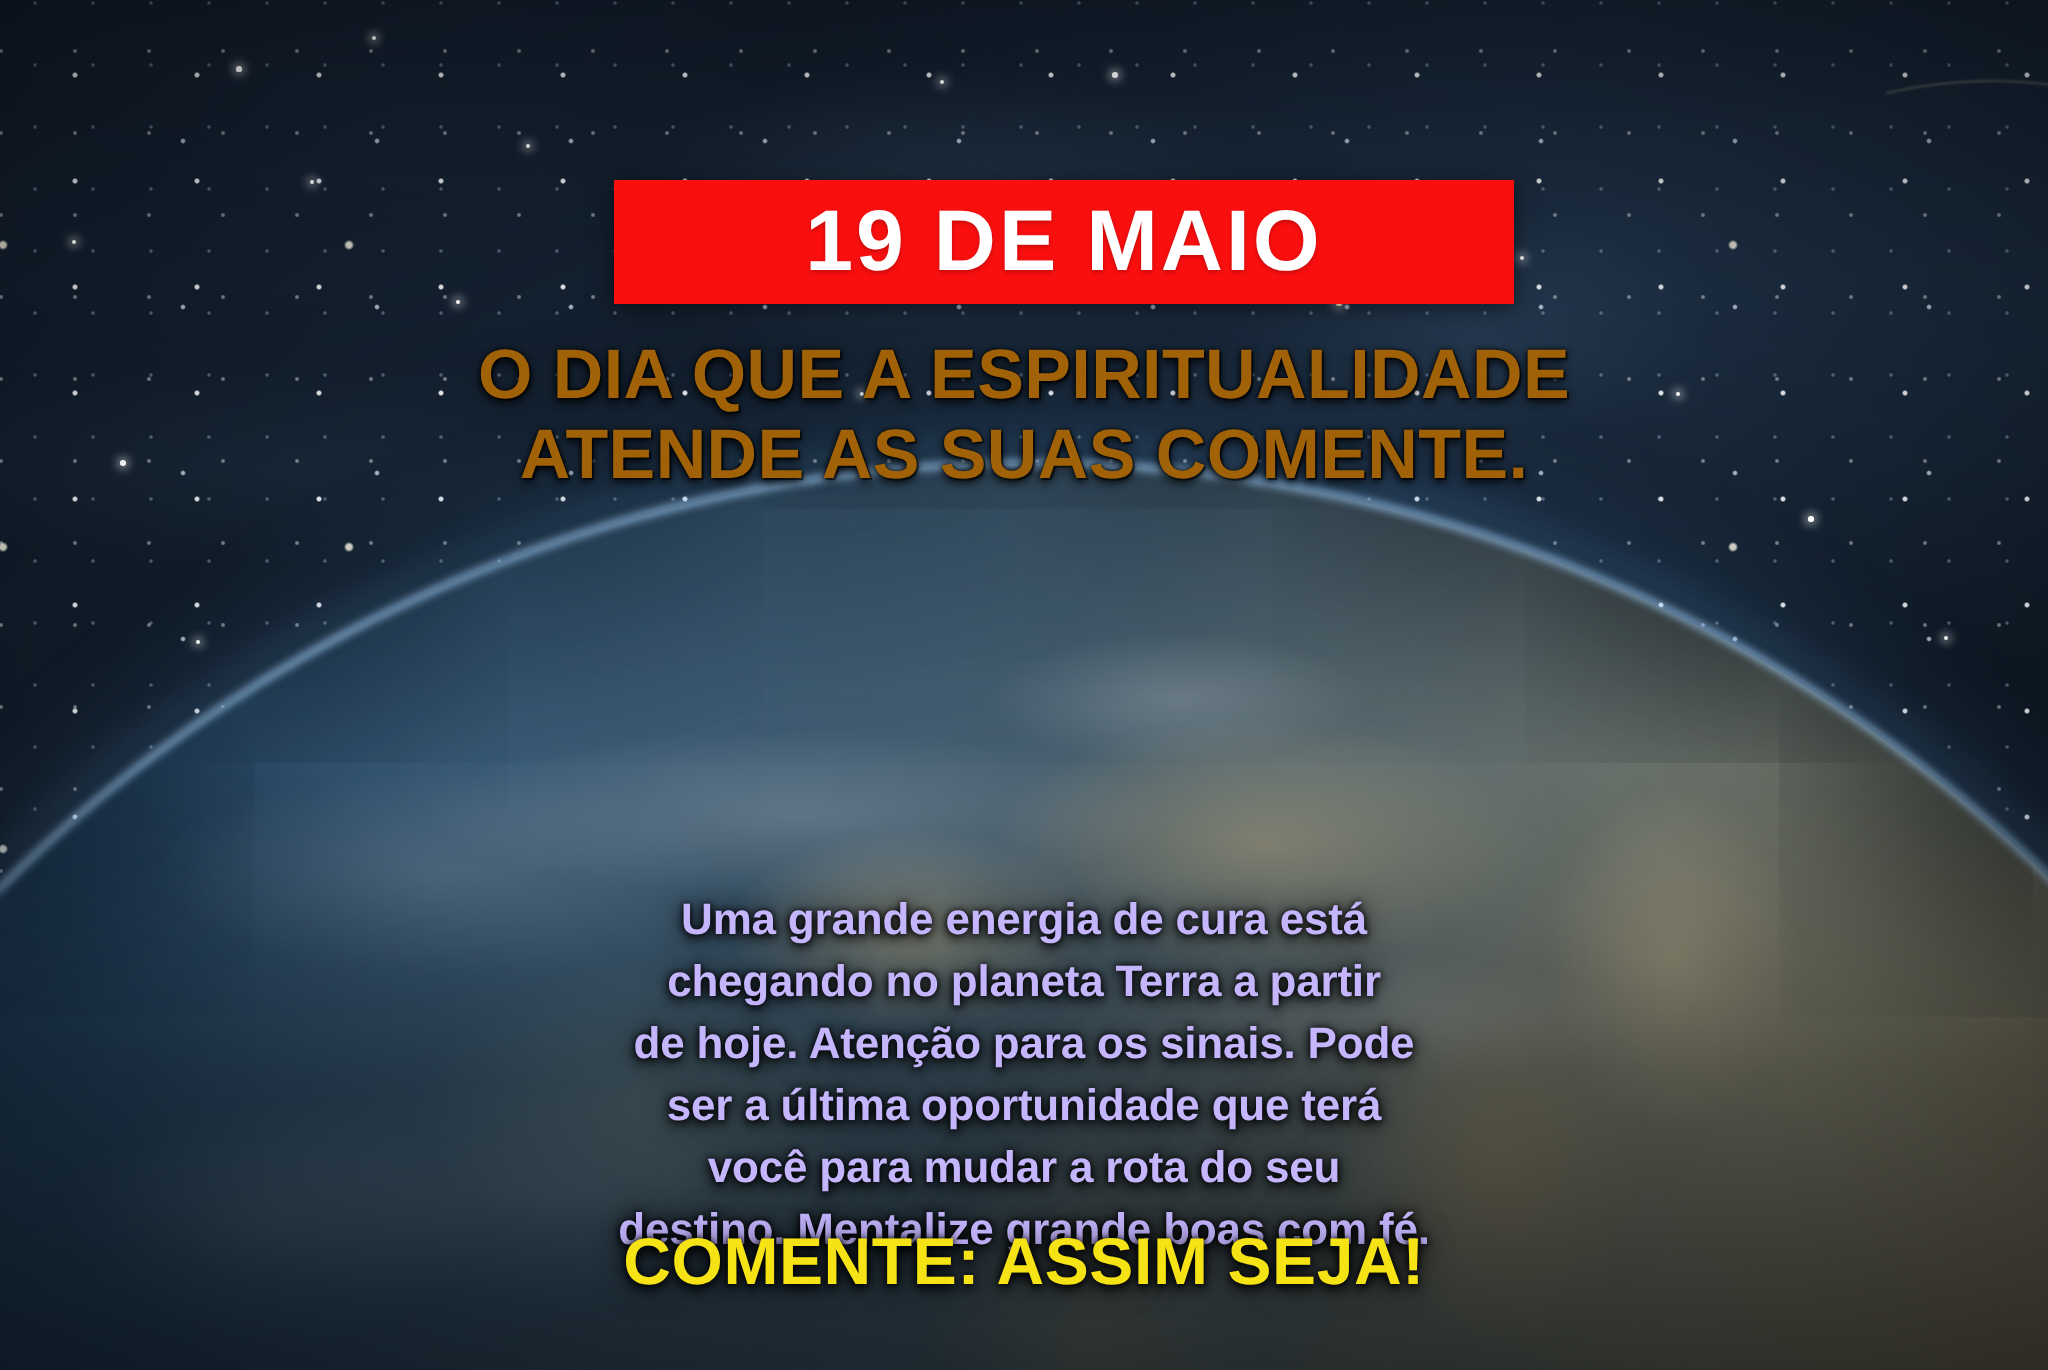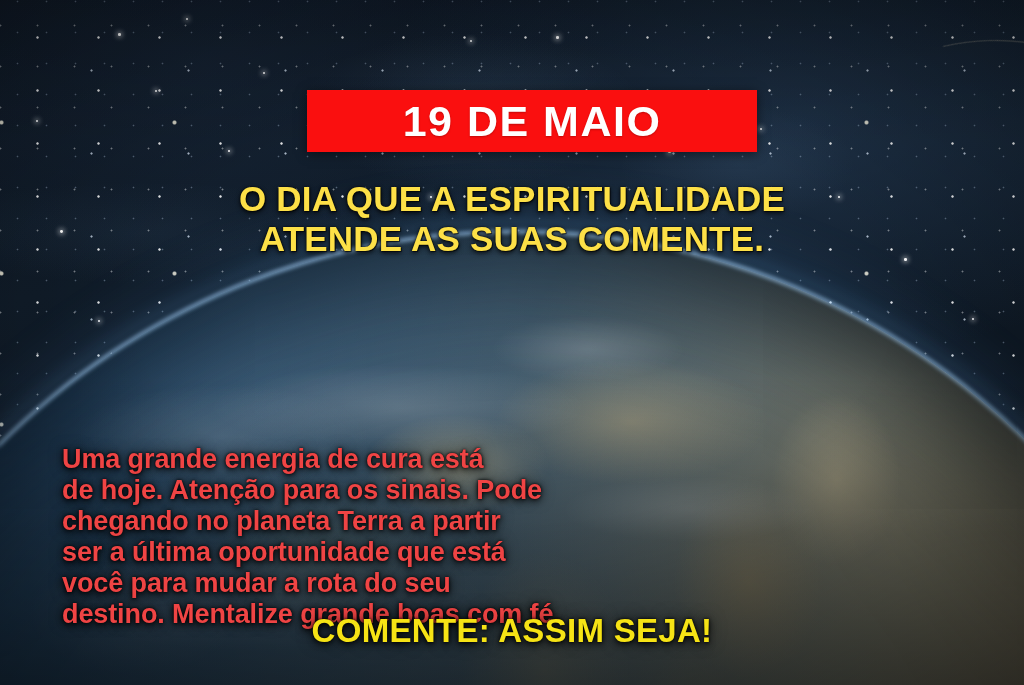--- a/index.html
+++ b/index.html
@@ -207,41 +207,40 @@
     white-space: nowrap;
     text-shadow: 0 1px 2px rgba(90,0,0,0.35);
   }
 
   .headline {
     position: absolute;
     left: 0;
     right: 0;
     top: 168px;
     text-align: center;
-    color: #fde047;
+    color: #a16207;
     font-size: 35px;
     font-weight: bold;
     line-height: 1.13;
     letter-spacing: 0.2px;
     text-shadow:
       0 0 2px rgba(0,0,0,0.85),
       0 2px 5px rgba(0,0,0,0.85),
       1px 1px 0 rgba(0,0,0,0.5);
-    margin-top: 11px;
   }
   .headline .hl-line { display: block; white-space: nowrap; }
 
   .body-copy {
     position: absolute;
     left: 62px;
     right: 62px;
     top: 444px;
-    text-align: left;
-    color: #ef4444;
-    font-size: 27px;
+    text-align: center;
+    color: #c4b5fd;
+    font-size: 22px;
     font-weight: bold;
     line-height: 31px;
     letter-spacing: -0.1px;
     text-shadow:
       0 0 3px rgba(0,0,0,0.95),
       0 2px 6px rgba(0,0,0,0.9),
       0 0 14px rgba(0,0,0,0.7);
   }
   .body-copy .bc-line { display: block; white-space: nowrap; }
 
@@ -317,23 +316,23 @@
       <span>19 DE MAIO</span>
     </div>
 
     <div class="headline">
       <span class="hl-line">O DIA QUE A ESPIRITUALIDADE</span>
       <span class="hl-line">ATENDE AS SUAS COMENTE.</span>
     </div>
 
     <div class="body-copy">
       <span class="bc-line">Uma grande energia de cura está</span>
+      <span class="bc-line">chegando no planeta Terra a partir</span>
       <span class="bc-line">de hoje. Atenção para os sinais. Pode</span>
-      <span class="bc-line">chegando no planeta Terra a partir</span>
-      <span class="bc-line">ser a última oportunidade que está</span>
+      <span class="bc-line">ser a última oportunidade que terá</span>
       <span class="bc-line">você para mudar a rota do seu</span>
       <span class="bc-line">destino. Mentalize grande boas com fé.</span>
     </div>
 
     <div class="cta">COMENTE: ASSIM SEJA!</div>
 
   </div>
 </div>
 
 </body></html>

